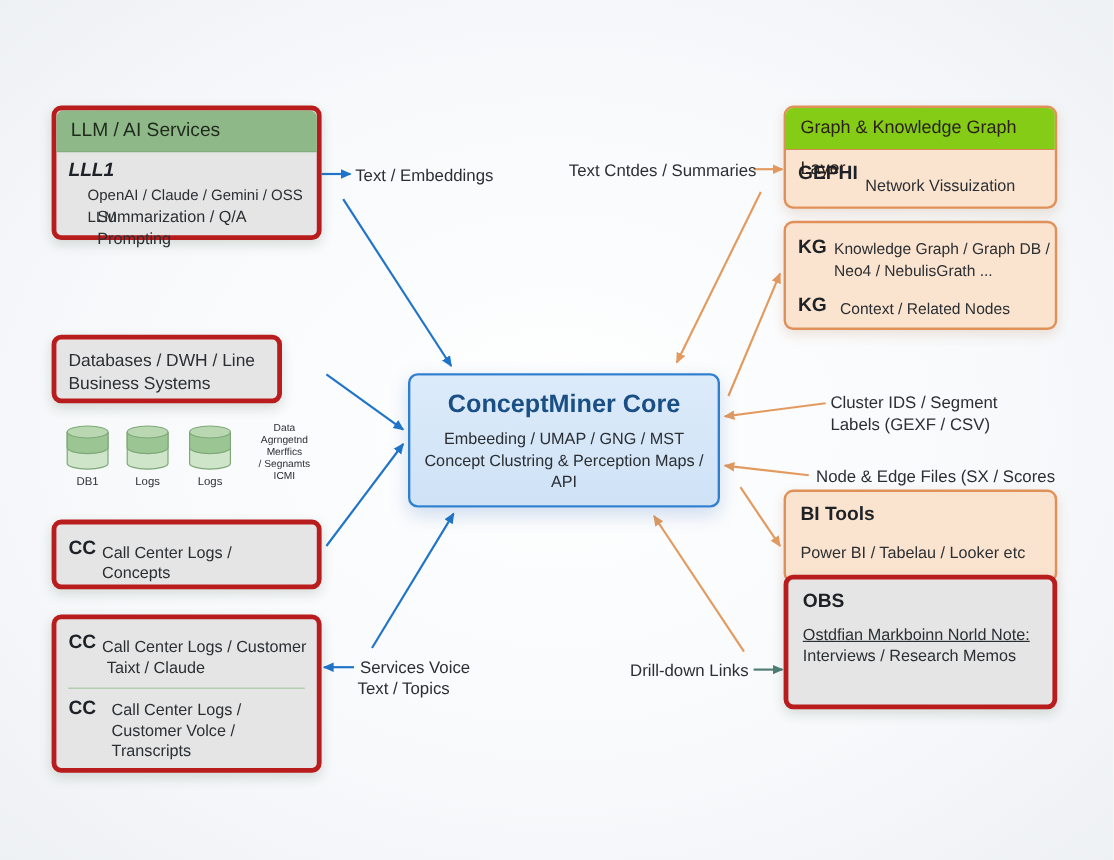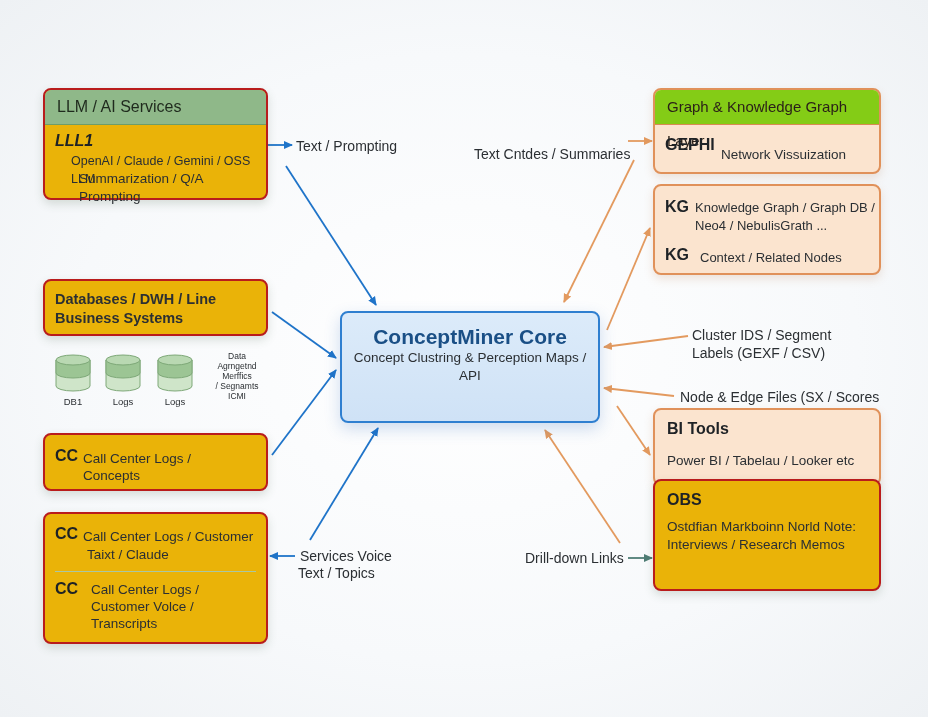--- a/index.html
+++ b/index.html
@@ -3,21 +3,21 @@
 <meta charset="utf-8">
 <style>
   html, body { margin: 0; padding: 0; }
   body {
     width: 928px; height: 717px; position: relative; overflow: hidden;
     background: radial-gradient(ellipse at center, #ffffff 0%, #f7f9fb 60%, #eef1f4 100%);
     font-family: "Liberation Sans", "DejaVu Sans", sans-serif;
     color: #2b2f33;
   }
   .box { position: absolute; box-sizing: border-box; border-radius: 8px; }
-  .green { background: #eab308; border: 2px solid #b91c1c; box-shadow: 0 4px 10px rgba(60,90,60,0.18); }
+  .green { background: #e5e5e5; border: 4px solid #b91c1c; box-shadow: 0 4px 10px rgba(60,90,60,0.18); }
   .orange { background: #fbe4cf; border: 2px solid #e0915a; box-shadow: 0 4px 10px rgba(180,110,60,0.18); }
   .core { background: linear-gradient(180deg,#dcebfa 0%,#cfe2f6 100%); border: 2.5px solid #2f7fd0; box-shadow: 0 6px 16px rgba(40,100,180,0.22); }
   .hdr-green { background: #8fb889; color: #1f2a1d; font-size: 16px; padding: 0 12px; height: 34px; line-height: 34px; border-radius: 6px 6px 0 0; border-bottom: 1px solid #6e9d68; }
   .hdr-orange { background: #84cc16; color: #2a1f18; font-size: 15px; padding: 0 12px; height: 34px; line-height: 34px; border-radius: 6px 6px 0 0; border-bottom: 1px solid #d98a52; }
   .tag { font-weight: bold; font-size: 16px; color: #1e2226; position: absolute; }
   .txt { font-size: 13.5px; color: #2b2f33; position: absolute; line-height: 18px; }
   .lbl { position: absolute; font-size: 14px; color: #2b2f33; white-space: nowrap; line-height: 18px; }
   .small { position: absolute; font-size: 9.5px; color: #2b2f33; line-height: 11px; text-align: center; }
   svg.arrows { position: absolute; left: 0; top: 0; }
   .db { position: absolute; width: 36px; height: 38px; }
@@ -56,21 +56,21 @@
   <line x1="628" y1="558" x2="652" y2="558" stroke="#4f7d75" stroke-width="1.8" marker-end="url(#at)"></line>
 </svg>
 
 <div class="box green" style="left:43px; top:88px; width:225px; height:112px;">
   <div class="hdr-green">LLM / AI Services</div>
   <span class="tag" style="left:10px; top:42px;font-style:italic;">LLL1</span>
   <span class="txt" style="left:26px; top:62px; font-size:12.5px;">OpenAI / Claude / Gemini / OSS LLM</span>
   <span class="txt" style="left:34px; top:80px;">Summarization / Q/A Prompting</span>
 </div>
 
-<div class="box green" style="left:43px; top:279px; width:225px; height:57px;font-weight:bold;">
+<div class="box green" style="left:43px; top:279px; width:192px; height:57px;">
   <span class="txt" style="left:10px; top:9px; font-size:14.5px;">Databases / DWH / Line</span>
   <span class="txt" style="left:10px; top:28px; font-size:14.5px;">Business Systems</span>
 </div>
 
 <div>
   <svg class="db" style="left:55px; top:354px;" viewBox="0 0 36 38">
     <path d="M1,6 L1,32 A17,5 0 0 0 35,32 L35,6" fill="#cfe5c9" stroke="#7ea878" stroke-width="1"></path>
     <path d="M1,6 L1,19 A17,5 0 0 0 35,19 L35,6" fill="#9cc594" stroke="#7ea878" stroke-width="1"></path>
     <ellipse cx="18" cy="6" rx="17" ry="5" fill="#b9d8b2" stroke="#7ea878" stroke-width="1"></ellipse>
   </svg>
@@ -112,20 +112,21 @@
   <span class="txt" style="left:42px; top:32px;">Taixt / Claude</span>
   <div style="position:absolute; left:10px; right:10px; top:57px; height:1px; background:#a9c7a3;"></div>
   <span class="tag" style="left:10px; top:66px;">CC</span>
   <span class="txt" style="left:46px; top:67px;">Call Center Logs /</span>
   <span class="txt" style="left:46px; top:84px;">Customer Volce /</span>
   <span class="txt" style="left:46px; top:101px;">Transcripts</span>
 </div>
 
 <div class="box core" style="left:340px; top:311px; width:260px; height:112px; text-align:center;">
   <div style="margin-top:12px; font-size:21px; font-weight:bold; color:#1a4f86;">ConceptMiner Core</div>
+  <div style="margin-top:8px; font-size:13.5px; line-height:18px;">Embeeding / UMAP / GNG / MST</div>
   <div style="font-size:13.5px; line-height:18px;">Concept Clustring &amp; Perception Maps /</div>
   <div style="font-size:13.5px; line-height:18px;">API</div>
 </div>
 
 <div class="box orange" style="left:653px; top:88px; width:228px; height:86px;">
   <div class="hdr-orange">Graph &amp; Knowledge Graph Layer</div>
   <span class="tag" style="left:10px; top:46px;">GEPHI</span>
   <span class="txt" style="left:66px; top:56px;">Network Vissuization</span>
 </div>
 
@@ -137,24 +138,24 @@
   <span class="txt" style="left:45px; top:63px; font-size:13px;">Context / Related Nodes</span>
 </div>
 
 <div class="box orange" style="left:653px; top:408px; width:228px; height:78px;">
   <span class="tag" style="left:12px; top:10px;">BI Tools</span>
   <span class="txt" style="left:12px; top:42px;">Power BI / Tabelau / Looker etc</span>
 </div>
 
 <div class="box green" style="left:653px; top:479px; width:228px; height:112px;">
   <span class="tag" style="left:12px; top:10px;">OBS</span>
-  <span class="txt" style="left:12px; top:37px;">Ostdfian Markboinn Norld Note:</span>
+  <span class="txt" style="left:12px; top:37px;text-decoration:underline;">Ostdfian Markboinn Norld Note:</span>
   <span class="txt" style="left:12px; top:55px;">Interviews / Research Memos</span>
 </div>
 
-<span class="lbl" style="left:296px; top:137px;">Text / Prompting</span>
-<span class="lbl" style="left:474px; top:133px;margin-top:12px;">Text Cntdes / Summaries</span>
+<span class="lbl" style="left:296px; top:137px;">Text / Embeddings</span>
+<span class="lbl" style="left:474px; top:133px;">Text Cntdes / Summaries</span>
 <span class="lbl" style="left:692px; top:326px;">Cluster IDS / Segment</span>
 <span class="lbl" style="left:692px; top:344px;">Labels (GEXF / CSV)</span>
 <span class="lbl" style="left:680px; top:388px;">Node &amp; Edge Files (SX / Scores</span>
 <span class="lbl" style="left:300px; top:547px;">Services Voice</span>
 <span class="lbl" style="left:298px; top:564px;">Text / Topics</span>
 <span class="lbl" style="left:525px; top:549px;">Drill-down Links</span>
 
 </body></html>

